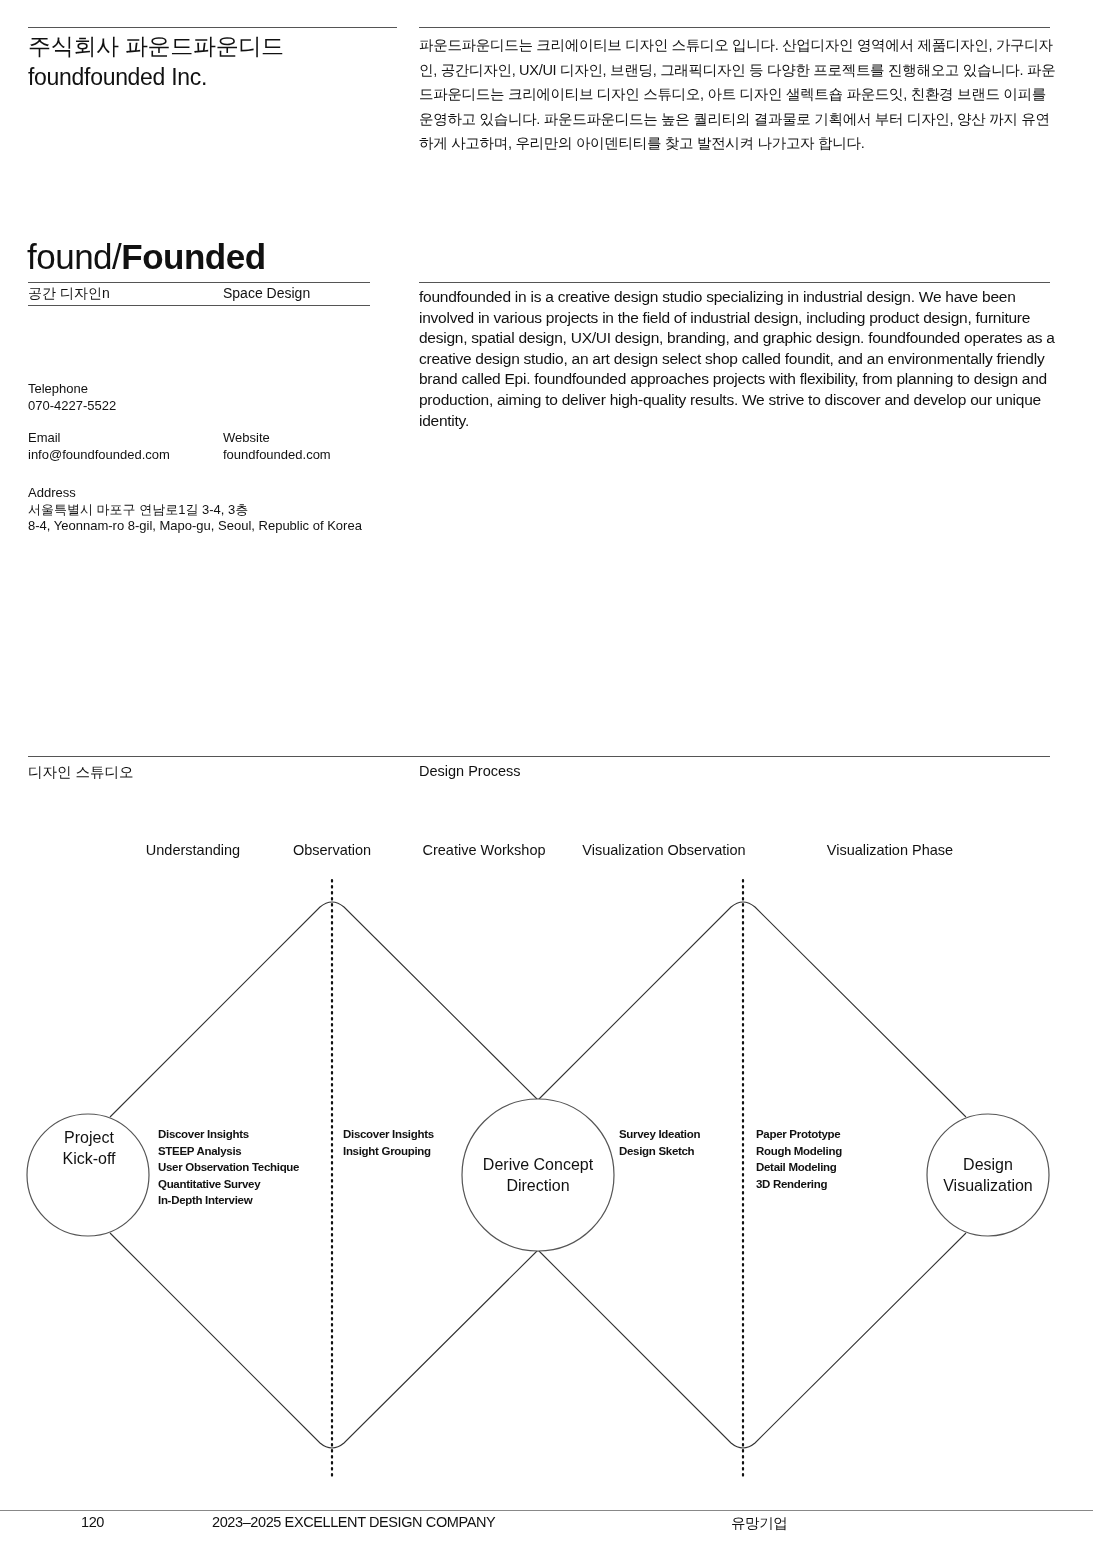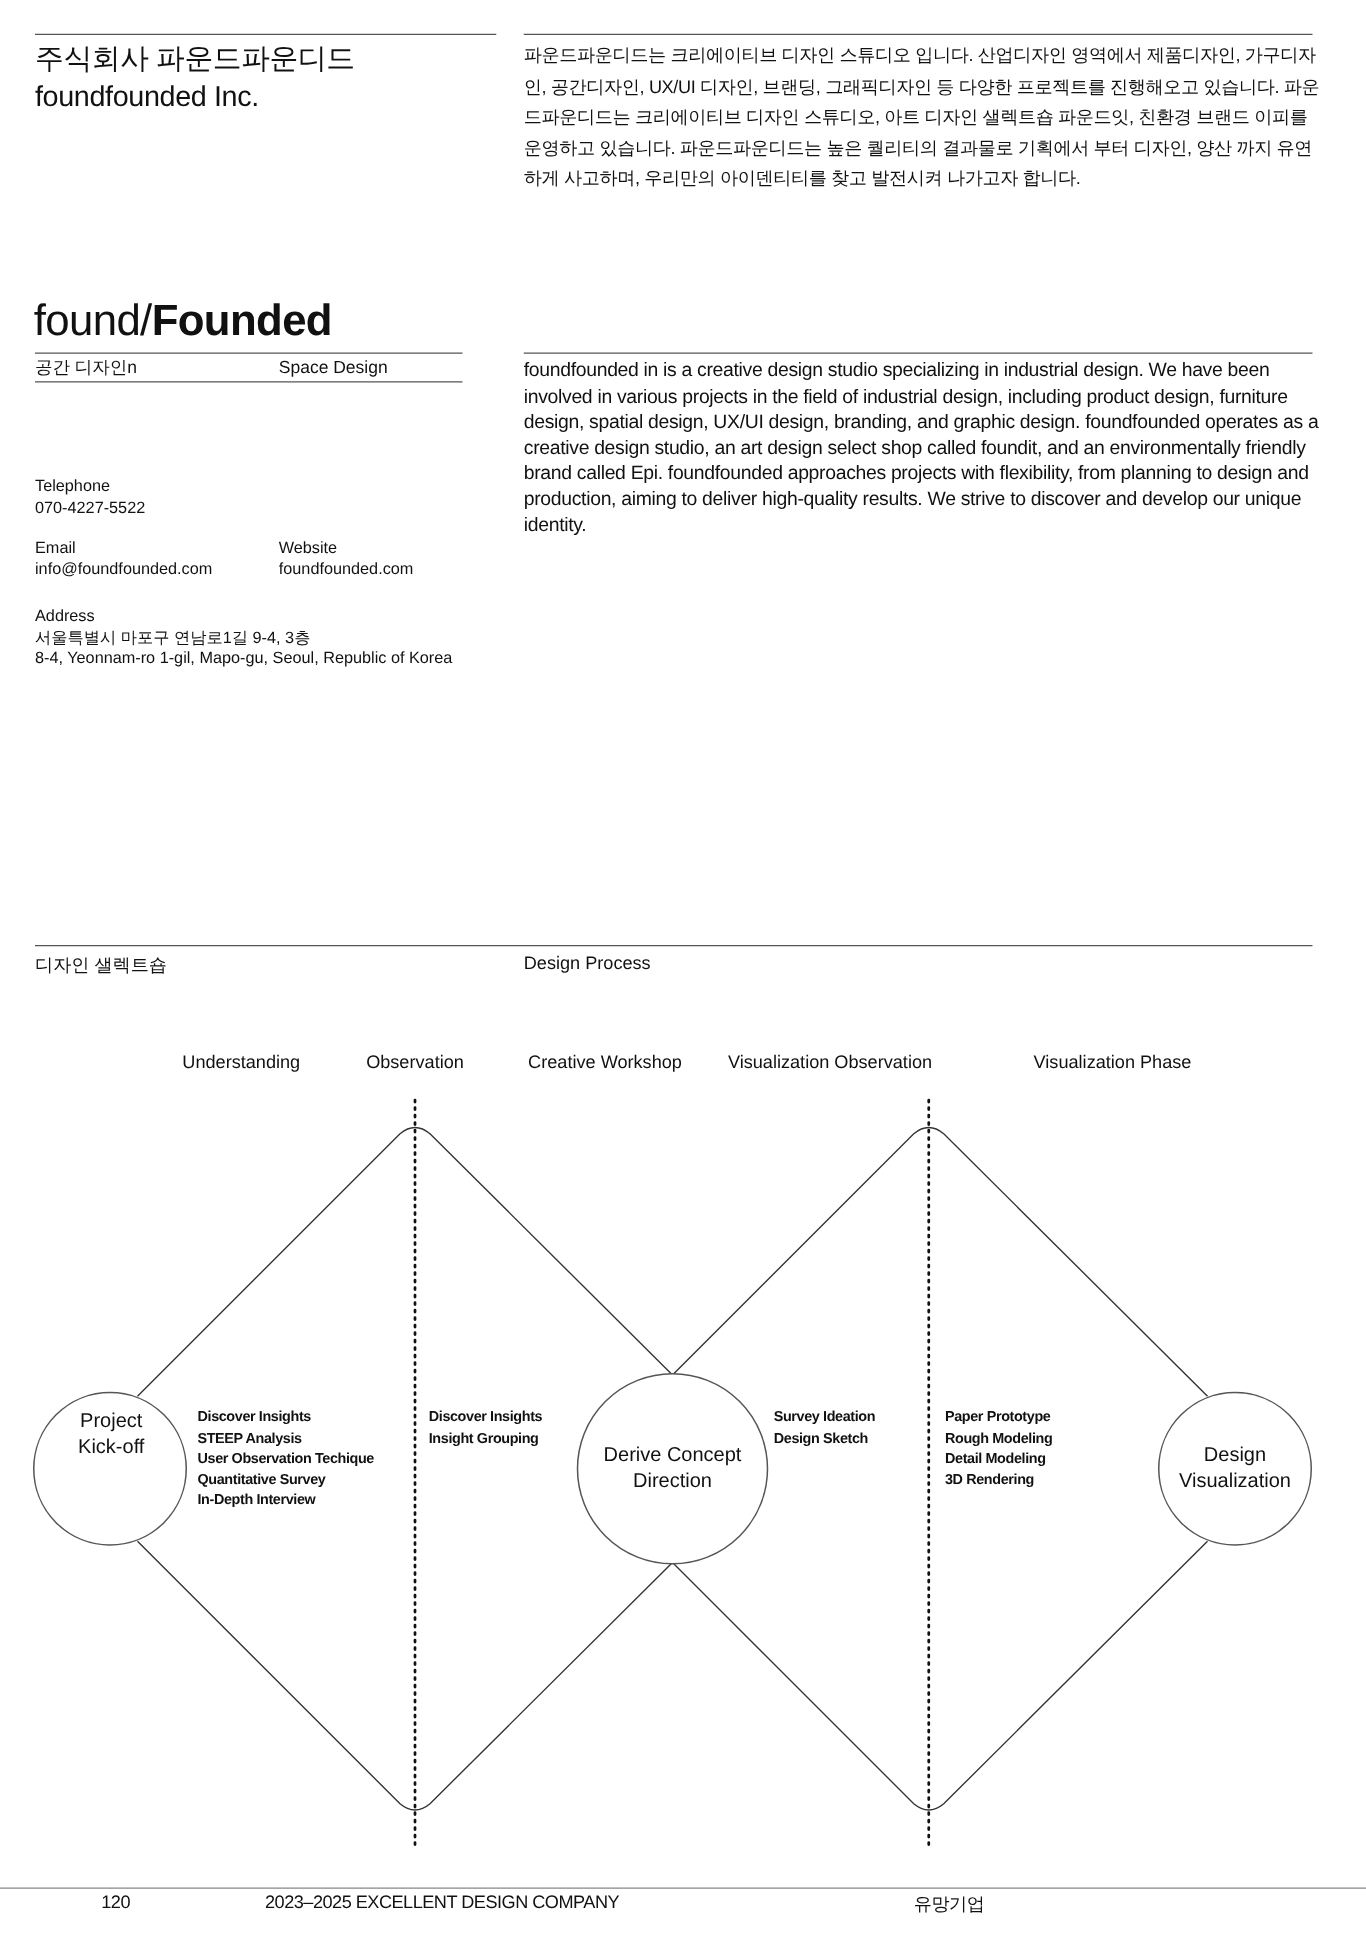--- a/index.html
+++ b/index.html
@@ -51,29 +51,29 @@
 <div class="abs info-block" style="left:28px; top:430px;">
   <div>Email</div>
   <div>info@foundfounded.com</div>
 </div>
 <div class="abs info-block" style="left:223px; top:430px;">
   <div>Website</div>
   <div>foundfounded.com</div>
 </div>
 <div class="abs info-block" style="left:28px; top:485px;">
   <div>Address</div>
-  <div>서울특별시 마포구 연남로1길 9-4, 3층</div>
-  <div>8-4, Yeonnam-ro 1-gil, Mapo-gu, Seoul, Republic of Korea</div>
+  <div>서울특별시 마포구 연남로1길 3-4, 3층</div>
+  <div>8-4, Yeonnam-ro 8-gil, Mapo-gu, Seoul, Republic of Korea</div>
 </div>
 
 <div class="rule" style="left:419px; top:282px; width:631px;"></div>
 <div class="abs intro-en">foundfounded in is a creative design studio specializing in industrial design. We have been involved in various projects in the field of industrial design, including product design, furniture design, spatial design, UX/UI design, branding, and graphic design. foundfounded operates as a creative design studio, an art design select shop called foundit, and an environmentally friendly brand called Epi. foundfounded approaches projects with flexibility, from planning to design and production, aiming to deliver high-quality results. We strive to discover and develop our unique identity.</div>
 
 <div class="rule" style="left:28px; top:756px; width:1022px;"></div>
-<div class="abs section-ko">디자인 샐렉트숍</div>
+<div class="abs section-ko">디자인 스튜디오</div>
 <div class="abs section-en">Design Process</div>
 
 <div class="abs phase" style="left:193px;">Understanding</div>
 <div class="abs phase" style="left:332px;">Observation</div>
 <div class="abs phase" style="left:484px;">Creative Workshop</div>
 <div class="abs phase" style="left:664px;">Visualization Observation</div>
 <div class="abs phase" style="left:890px;">Visualization Phase</div>
 
 <svg class="diagram" width="1093" height="1557">
   <g fill="none" stroke="#333" stroke-width="1.1">

